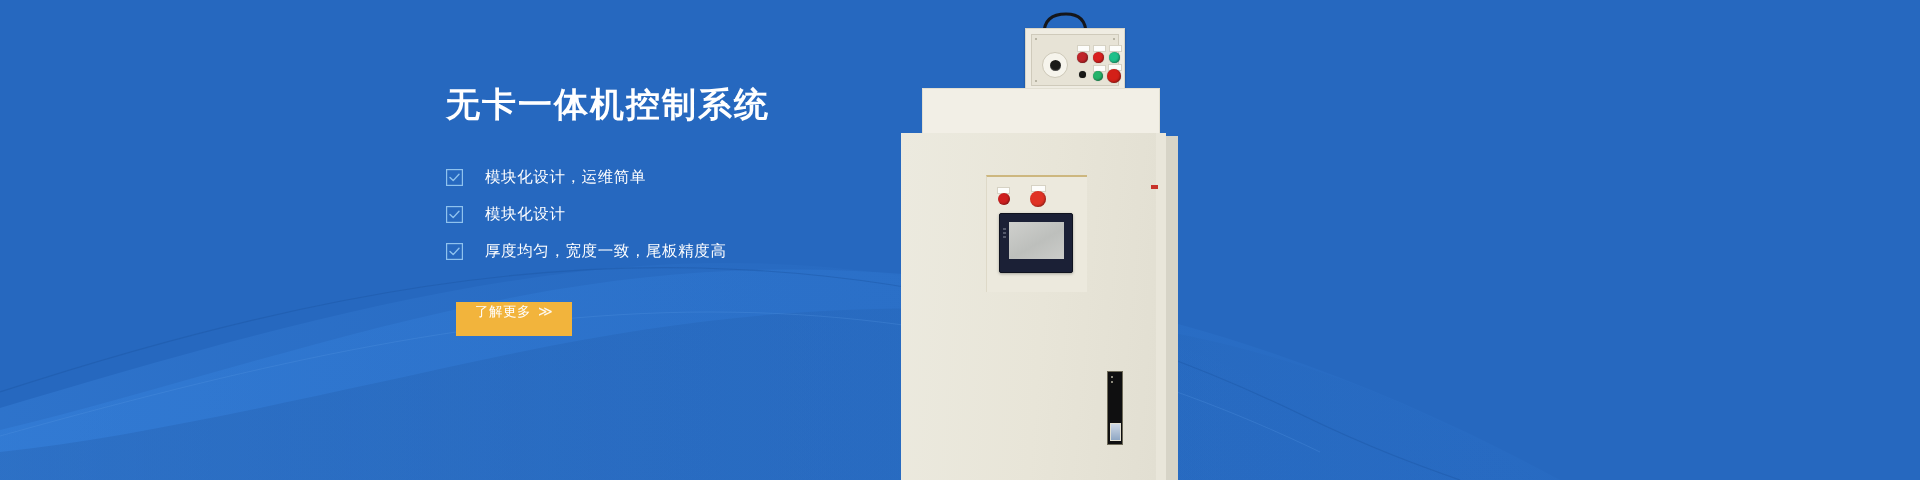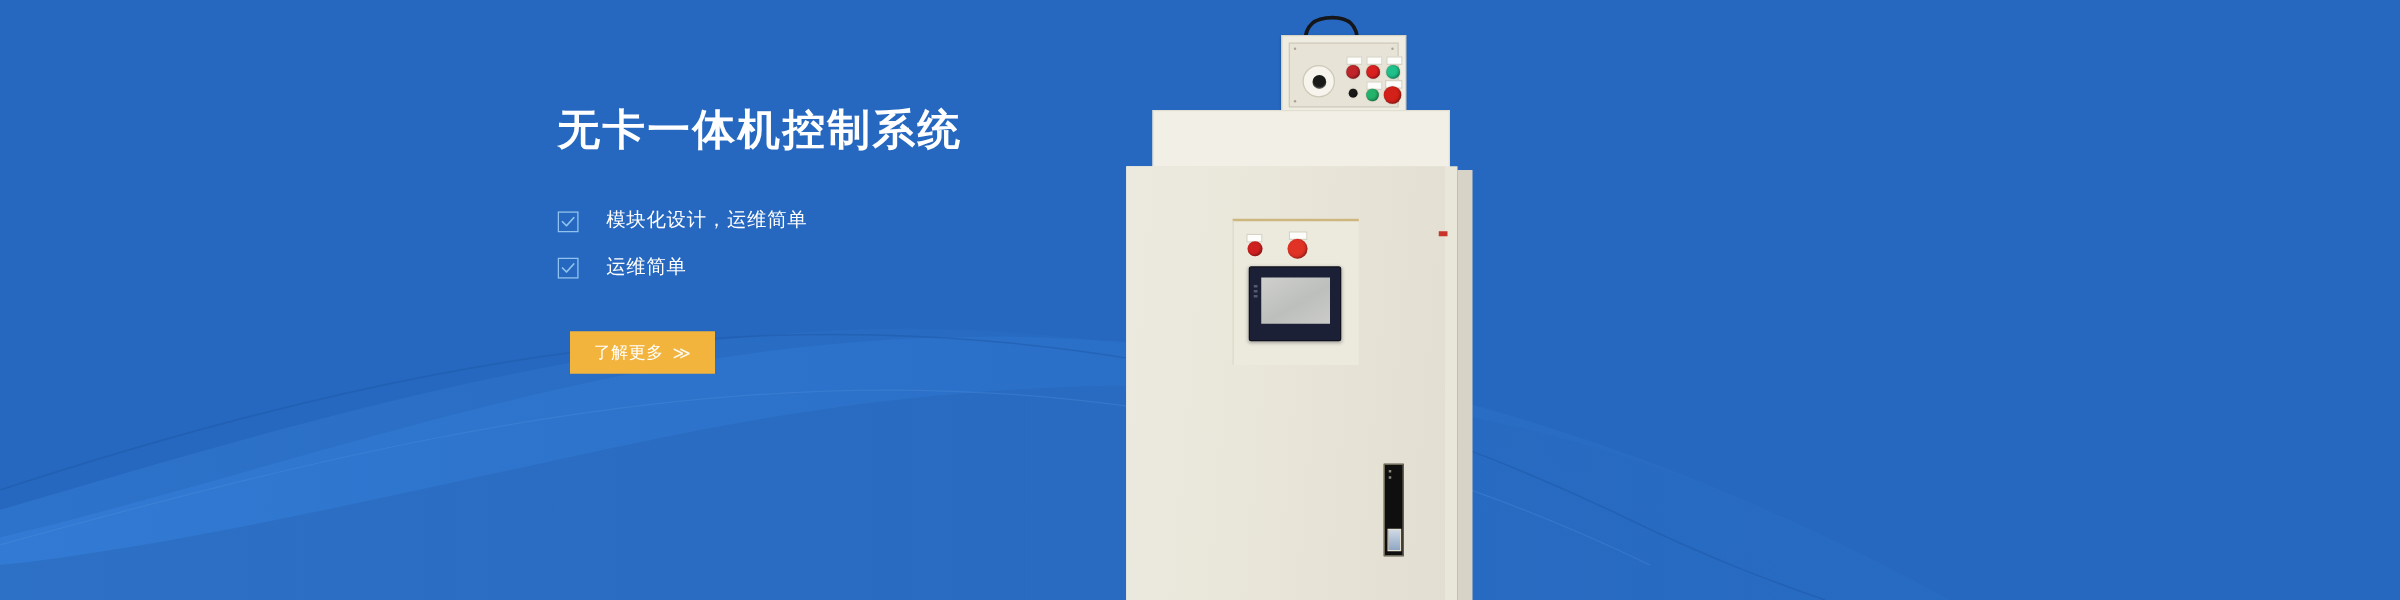--- a/index.html
+++ b/index.html
@@ -30,21 +30,21 @@
   }
   .check-icon{
     width:17px;height:17px;flex:0 0 17px;margin-right:22px;
     display:block;
   }
   .feature-text{
     font-size:15.5px;color:#ffffff;letter-spacing:.6px;line-height:1;
     white-space:nowrap;
   }
   .more-btn{
-    display:inline-flex;align-items:center;justify-content:center;
+    display:inline-flex;align-items:flex-start;justify-content:center;
     margin-top:22px;margin-left:10px;
     width:116px;height:34px;
     background:#f2b43c;color:#ffffff;border:none;
     font-size:13.5px;letter-spacing:.5px;
     font-family:"Liberation Sans","DejaVu Sans",sans-serif;
     cursor:pointer;
   }
   .more-btn .arrow{margin-left:7px;font-size:14px;opacity:.92;}
 
   
@@ -180,23 +180,30 @@
           <path d="M4 8.4 L7.2 11.6 L13 5.2" fill="none" stroke="#8fc2ee" stroke-width="1.4" stroke-linecap="round" stroke-linejoin="round"></path>
         </svg>
         <span class="feature-text">模块化设计，运维简单</span>
       </li>
 
       <li class="feature-item">
         <svg class="check-icon" viewBox="0 0 17 17">
           <rect x="0.6" y="0.6" width="15.8" height="15.8" fill="none" stroke="#8fc2ee" stroke-width="1.2"></rect>
           <path d="M4 8.4 L7.2 11.6 L13 5.2" fill="none" stroke="#8fc2ee" stroke-width="1.4" stroke-linecap="round" stroke-linejoin="round"></path>
         </svg>
-        <span class="feature-text">运维简单</span>
+        <span class="feature-text">模块化设计</span>
       </li>
 
+      <li class="feature-item">
+        <svg class="check-icon" viewBox="0 0 17 17">
+          <rect x="0.6" y="0.6" width="15.8" height="15.8" fill="none" stroke="#8fc2ee" stroke-width="1.2"></rect>
+          <path d="M4 8.4 L7.2 11.6 L13 5.2" fill="none" stroke="#8fc2ee" stroke-width="1.4" stroke-linecap="round" stroke-linejoin="round"></path>
+        </svg>
+        <span class="feature-text">厚度均匀，宽度一致，尾板精度高</span>
+      </li>
 
     </ul>
 
     <button class="more-btn">
       <span>了解更多</span>
       <span class="arrow">≫</span>
     </button>
 
   </div>
 

